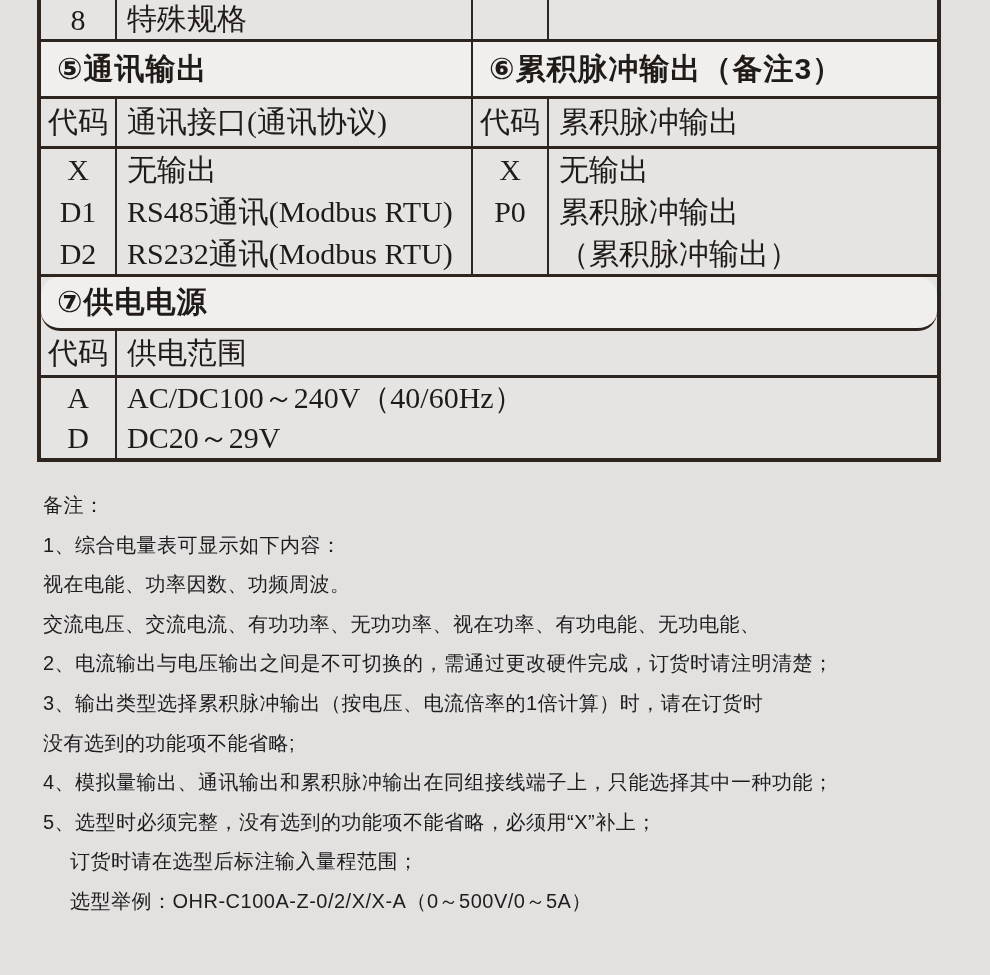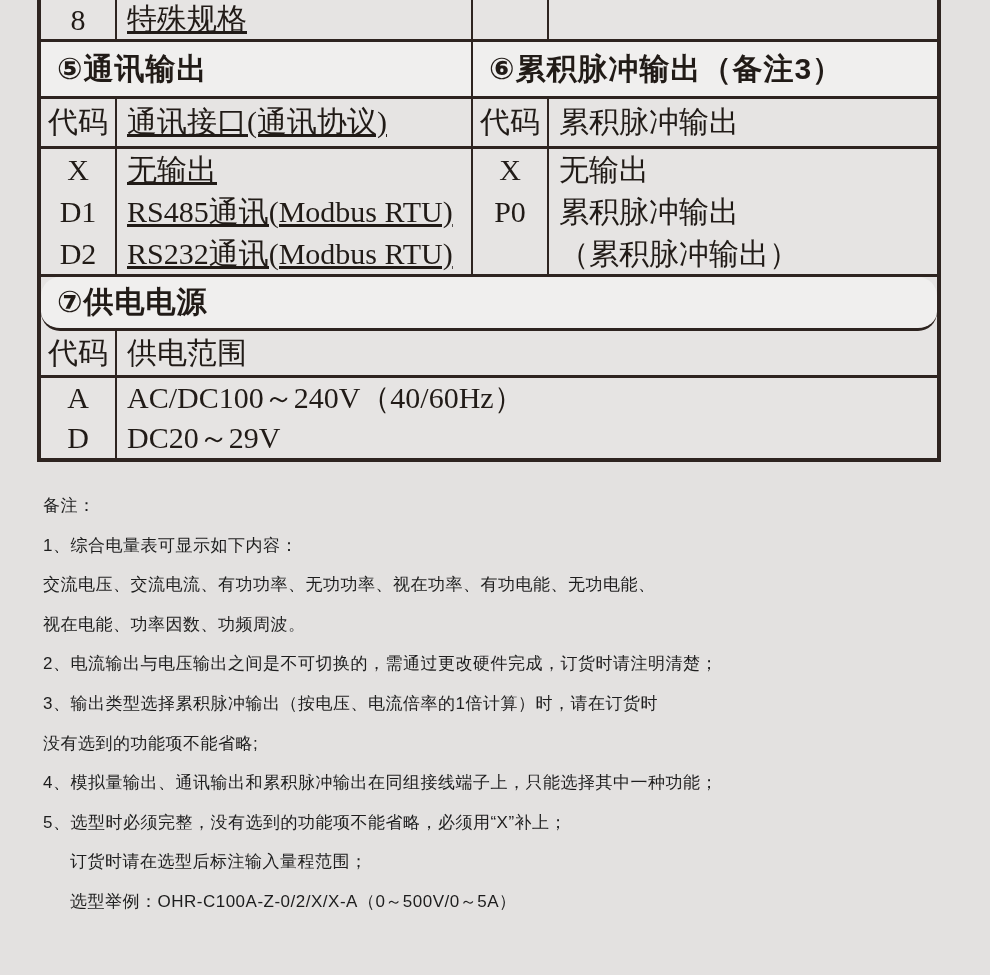--- a/index.html
+++ b/index.html
@@ -26,21 +26,21 @@
     border-left:4px solid var(--bd);
     border-right:4px solid var(--bd);
     border-bottom:4px solid var(--bd);
     background:var(--cell);
   }
   .row{display:flex;border-bottom:3px solid var(--bd);}
   .row:last-child{border-bottom:none;}
   .c{display:flex;align-items:center;overflow:hidden;}
   .vr{border-right:2px solid var(--bd);}
   .w-code{width:76px;justify-content:center;}
-  .w-desc{width:356px;padding-left:10px;text-decoration:underline;}
+  .w-desc{width:356px;padding-left:10px;}
   .w-code2{width:76px;justify-content:center;}
   .w-desc2{width:388px;padding-left:10px;}
   .w-band-l{width:432px;}
   .w-band-r{width:464px;}
   .w-rest{width:820px;padding-left:10px;}
   .r-top{height:42px;font-size:30px;}
   .r-band{height:57px;background:var(--band);}
   .band-title{
     font-family:"Liberation Sans","DejaVu Sans",sans-serif;
     font-weight:700;font-size:30px;
@@ -56,21 +56,21 @@
   .stack .ln{height:42px;line-height:42px;white-space:nowrap;}
   .stack.center .ln{text-align:center;}
   .stack.pad .ln{padding-left:10px;}
   .r-body2 .stack .ln{height:40px;line-height:40px;}
   
   .notes{
     position:absolute;
     left:43px; top:486px; width:930px;
     font-family:"Liberation Sans","DejaVu Sans",sans-serif;
     font-weight:500;
-    font-size:17px;
+    font-size:20px;
     color:#1d1d1d;
   }
   .notes p{
     line-height:39.6px;
     white-space:nowrap;
     letter-spacing:0.5px;
   }
   .notes p.indent{padding-left:27px;}
 </style>
 </head>
@@ -156,22 +156,22 @@
         <div class="ln">DC20～29V</div>
       </div>
     </div>
   </div>
 
 </div>
 
 <div class="notes">
   <p>备注：</p>
   <p>1、综合电量表可显示如下内容：</p>
+  <p>视在电能、功率因数、功频周波。</p>
   <p>交流电压、交流电流、有功功率、无功功率、视在功率、有功电能、无功电能、</p>
-  <p>视在电能、功率因数、功频周波。</p>
   <p>2、电流输出与电压输出之间是不可切换的，需通过更改硬件完成，订货时请注明清楚；</p>
   <p>3、输出类型选择累积脉冲输出（按电压、电流倍率的1倍计算）时，请在订货时</p>
   <p>没有选到的功能项不能省略;</p>
   <p>4、模拟量输出、通讯输出和累积脉冲输出在同组接线端子上，只能选择其中一种功能；</p>
   <p>5、选型时必须完整，没有选到的功能项不能省略，必须用“X”补上；</p>
   <p class="indent">订货时请在选型后标注输入量程范围；</p>
   <p class="indent">选型举例：OHR-C100A-Z-0/2/X/X-A（0～500V/0～5A）</p>
 </div>
 
 </body></html>

